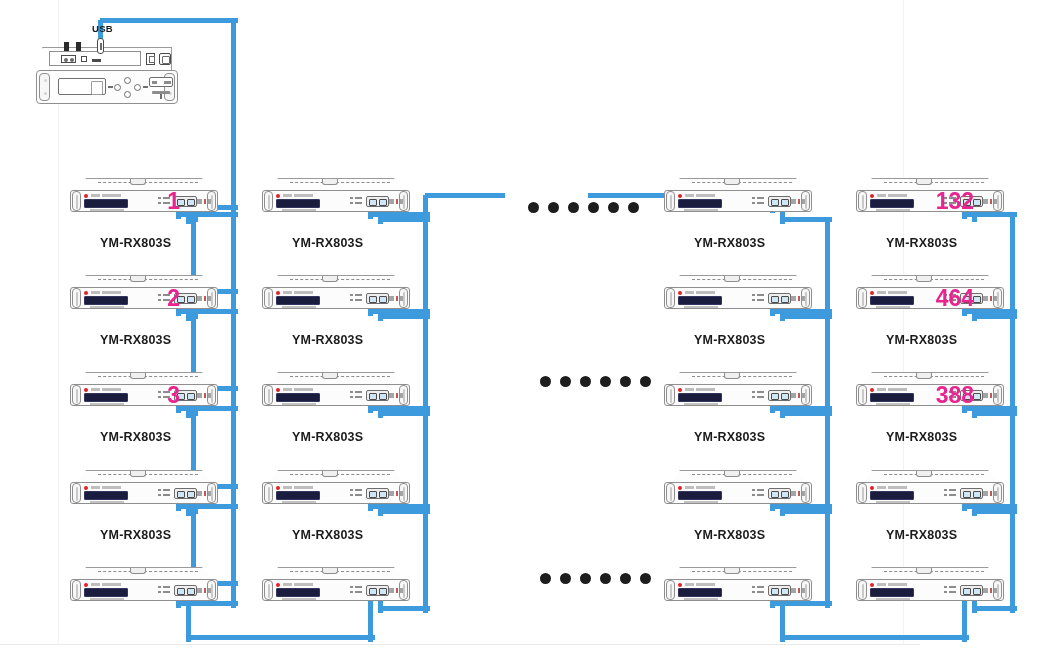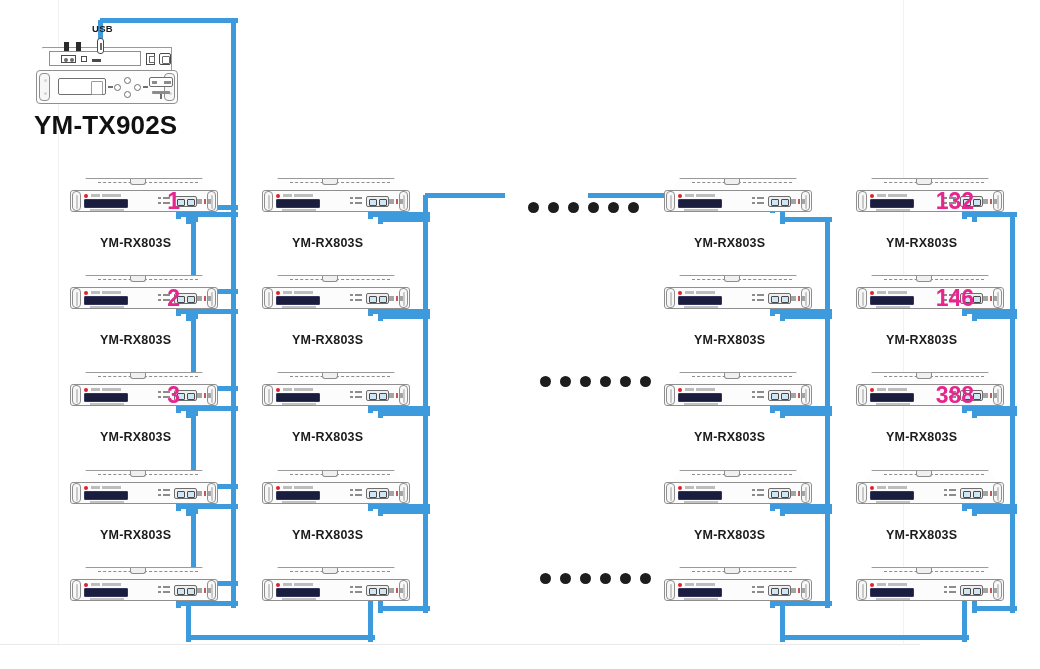--- a/index.html
+++ b/index.html
@@ -353,21 +353,20 @@
         <s></s>
         <s></s>
         <s></s>
         <u></u>
         <u></u>
     </div>
     <div class="usbslot"></div>
     <div class="grill"></div>
     <div class="grillpin"></div>
   </div>
-  <div id="tx-caption">YM-TX902S</div>
 
   <div id="receivers">
       <div class="rx" style="left: 70px; top: 178px;">
         <div class="top"></div>
         <div class="topdash"></div>
         <div class="topnub"></div>
         <div class="face"></div>
         <div class="ear l"></div>
         <div class="ear r"></div>
         <div class="led"></div>
@@ -549,21 +548,21 @@
           <i></i>
           <i></i>
           <i></i>
           <i></i>
         </div>
         <div class="ports">
           <b></b>
           <b></b>
         </div>
         <div class="tail"></div>
-        <div class="num wide">146</div>
+        <div class="num wide">464</div>
       </div>
       <div class="caption" style="left: 886px; top: 333px;">YM-RX803S</div>
       <div class="rx" style="left: 70px; top: 372px;">
         <div class="top"></div>
         <div class="topdash"></div>
         <div class="topnub"></div>
         <div class="face"></div>
         <div class="ear l"></div>
         <div class="ear r"></div>
         <div class="led"></div>

